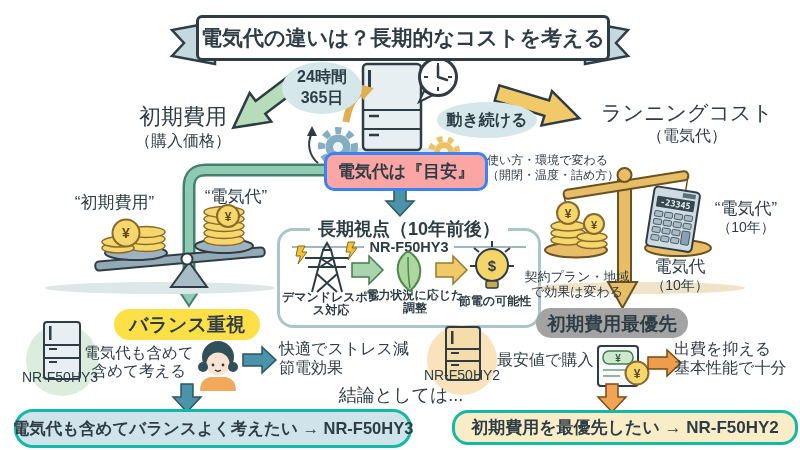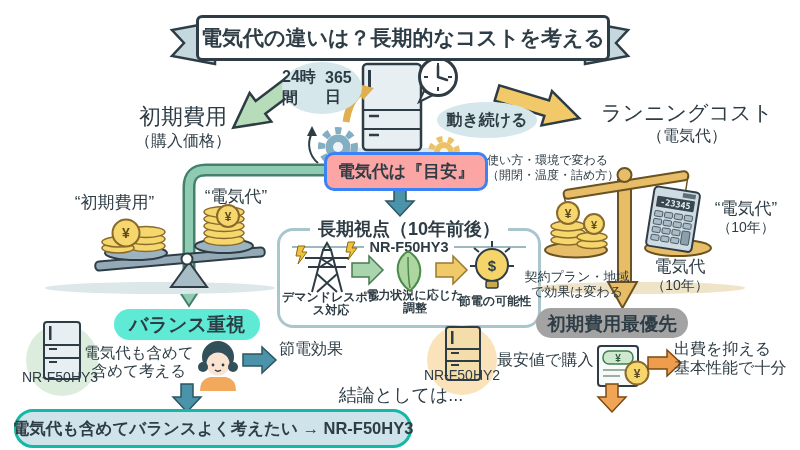--- a/index.html
+++ b/index.html
@@ -6,31 +6,31 @@
   .stage{position:relative;width:800px;height:450px;background:#ffffff;overflow:hidden;
          font-family:"Liberation Sans","DejaVu Sans",sans-serif;color:#2e3d45;}
   .abs{position:absolute;}
   .t{font-weight:normal;line-height:1.18;white-space:nowrap;}
   .ctr{text-align:center;}
   .gfx{z-index:5;pointer-events:none;}
   .txt{z-index:10;}
   .under{z-index:1;}
   .title-box{left:196px;top:15px;width:408px;height:40px;background:#fff;border:3px solid #2e3d45;
              border-radius:6px;display:flex;align-items:center;justify-content:center;font-size:21px;font-weight:bold;}
-  .bubble{background:#d6e7ec;border-radius:50%;display:flex;flex-direction:row;align-items:center;justify-content:center;font-weight:bold;}
+  .bubble{background:#d6e7ec;border-radius:50%;display:flex;flex-direction:column;align-items:center;justify-content:center;font-weight:bold;}
   .pill-estimate{left:324px;top:152px;width:158px;height:33px;background:#fca5a5;border:3px solid #3b82f6;border-radius:10px;
                  display:flex;align-items:center;justify-content:center;font-size:17px;font-weight:bold;}
   .longterm-box{left:277px;top:228px;width:258px;height:94px;background:#fff;border:3px solid #a9c6ce;border-radius:16px;}
   .box-title{position:absolute;top:-14px;left:50%;transform:translateX(-50%);background:#fff;padding:0 8px;
              font-size:18px;font-weight:bold;white-space:nowrap;z-index:11;}
   .model-row{position:absolute;top:8px;left:12px;right:12px;display:flex;align-items:center;gap:6px;z-index:11;}
   .model-line{flex:1;height:0;border-top:2px solid #9db8c0;}
   .model-name{font-size:14.5px;font-weight:bold;}
   .cap{position:absolute;font-size:12px;font-weight:bold;text-align:center;line-height:1.12;z-index:11;}
-  .badge-green{left:114px;top:309px;width:146px;height:31px;background:#5eead4;border-radius:16px;
+  .badge-green{left:114px;top:309px;width:146px;height:31px;background:#fde047;border-radius:16px;
                display:flex;align-items:center;justify-content:center;font-size:19px;font-weight:bold;}
   .badge-orange{left:536px;top:308px;width:152px;height:30px;background:#a3a3a3;border-radius:16px;
                 display:flex;align-items:center;justify-content:center;font-size:18.5px;font-weight:bold;}
   .footer-pill{border:3px solid #14b8a6;display:flex;align-items:center;justify-content:center;font-weight:bold;white-space:nowrap;}
   .footer-left{left:14px;top:409px;width:392px;height:33px;background:#cfe4ea;border-radius:19px;font-size:16.5px;}
   .footer-right{left:452px;top:410px;width:340px;height:29px;background:#f8edc6;border-radius:16px;font-size:17px;}
 </style>
 </head>
 <body>
 
@@ -309,32 +309,36 @@
 
   <div class="abs txt badge-green">
     <span>バランス重視</span>
   </div>
   <div class="abs txt t ctr" style="left:12px;top:369px;width:96px;font-size:14px;">NR-F50HY3</div>
   <div class="abs txt t ctr" style="left:82px;top:344px;width:114px;font-size:15.5px;">
     <div>電気代も含めて</div>
     <div>含めて考える</div>
   </div>
   <div class="abs txt t" style="left:279px;top:340px;font-size:16px;">
+    <div>快適でストレス減</div>
     <div>節電効果</div>
   </div>
 
   <div class="abs txt badge-orange">
     <span>初期費用最優先</span>
   </div>
   <div class="abs txt t ctr" style="left:420px;top:367px;width:84px;font-size:14px;">NR-F50HY2</div>
   <div class="abs txt t" style="left:497px;top:351px;font-size:16px;">最安値で購入</div>
   <div class="abs txt t" style="left:674px;top:340px;font-size:16px;">
     <div>出費を抑える</div>
     <div>基本性能で十分</div>
   </div>
 
   <div class="abs txt t ctr" style="left:336px;top:385px;width:130px;font-size:18px;">結論としては...</div>
 
   <div class="abs txt footer-pill footer-left">
     <span>電気代も含めてバランスよく考えたい → NR-F50HY3</span>
   </div>
+  <div class="abs txt footer-pill footer-right">
+    <span>初期費用を最優先したい → NR-F50HY2</span>
+  </div>
 
 </div>
 
 </body></html>

